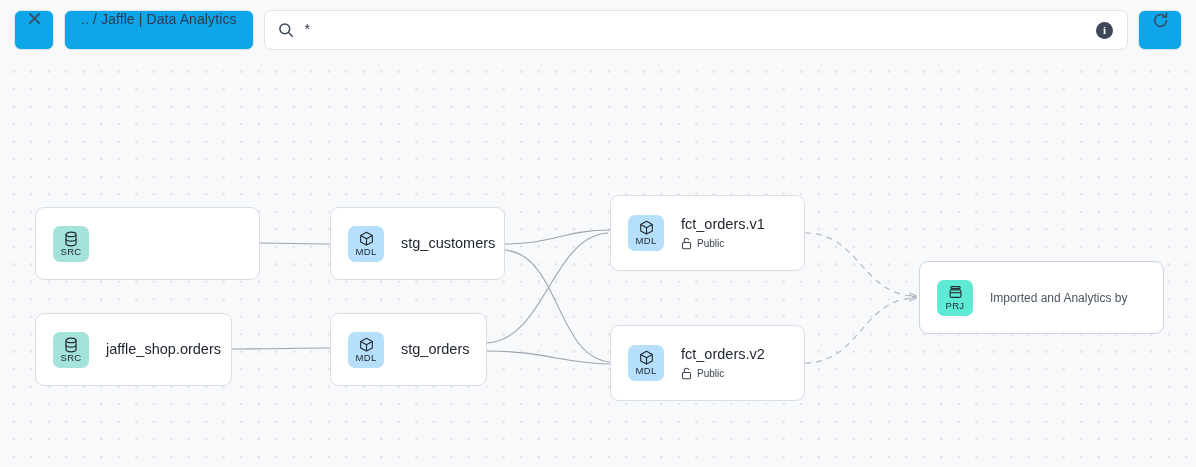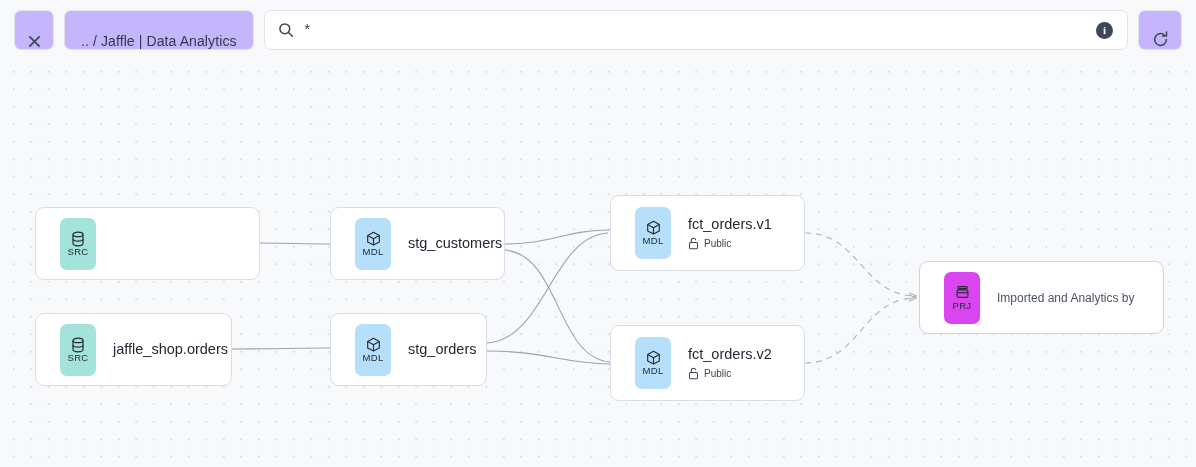--- a/index.html
+++ b/index.html
@@ -20,25 +20,25 @@
     background: #f7f9fb;
     display: flex;
     align-items: center;
     padding: 0 14px;
     gap: 10px;
     z-index: 10;
   }
   .tb-btn {
     height: 40px;
     min-width: 40px;
-    background: #c4b5fd;
+    background: #0ea5e9;
     border: 1px solid #dfe3e8;
     border-radius: 7px;
     display: flex;
-    align-items: flex-end;
+    align-items: flex-start;
     justify-content: center;
     color: #3d4758;
     cursor: pointer;
     flex: none;
   }
   #close-btn { width: 40px; }
   #breadcrumb-btn {
     padding: 0 16px;
     font-size: 14px;
     color: #2f3a4c;
@@ -107,42 +107,41 @@
     display: flex;
     align-items: center;
     padding-left: 17px;
     gap: 17px;
     z-index: 3;
     cursor: pointer;
   }
   .node.prj { border-color: #cdd2ea; }
 
   .badge {
-    width: 36px; height: 52px;
+    width: 36px; height: 36px;
     border-radius: 7px;
     display: flex;
     flex-direction: column;
     align-items: center;
     justify-content: center;
     gap: 0px;
     flex: none;
-    margin-left: 7px;
   }
   .badge .glyph { line-height: 0; height: 15px; display:block; }
   .badge .code {
     font-size: 9.5px;
     letter-spacing: .3px;
     color: #242a33;
     font-family: "Liberation Sans", sans-serif;
     line-height: 10px;
     margin-top: 1px;
   }
   .badge-src { background: #a4e2dc; }
   .badge-mdl { background: #b6dffb; }
-  .badge-prj { background: #d946ef; }
+  .badge-prj { background: #5eead4; }
 
   .node-text { display: flex; flex-direction: column; justify-content: space-between; }
   .node-title {
     font-size: 14.5px;
     color: #222831;
     line-height: 19px;
     white-space: nowrap;
   }
   .node-sub {
     font-size: 10px;

